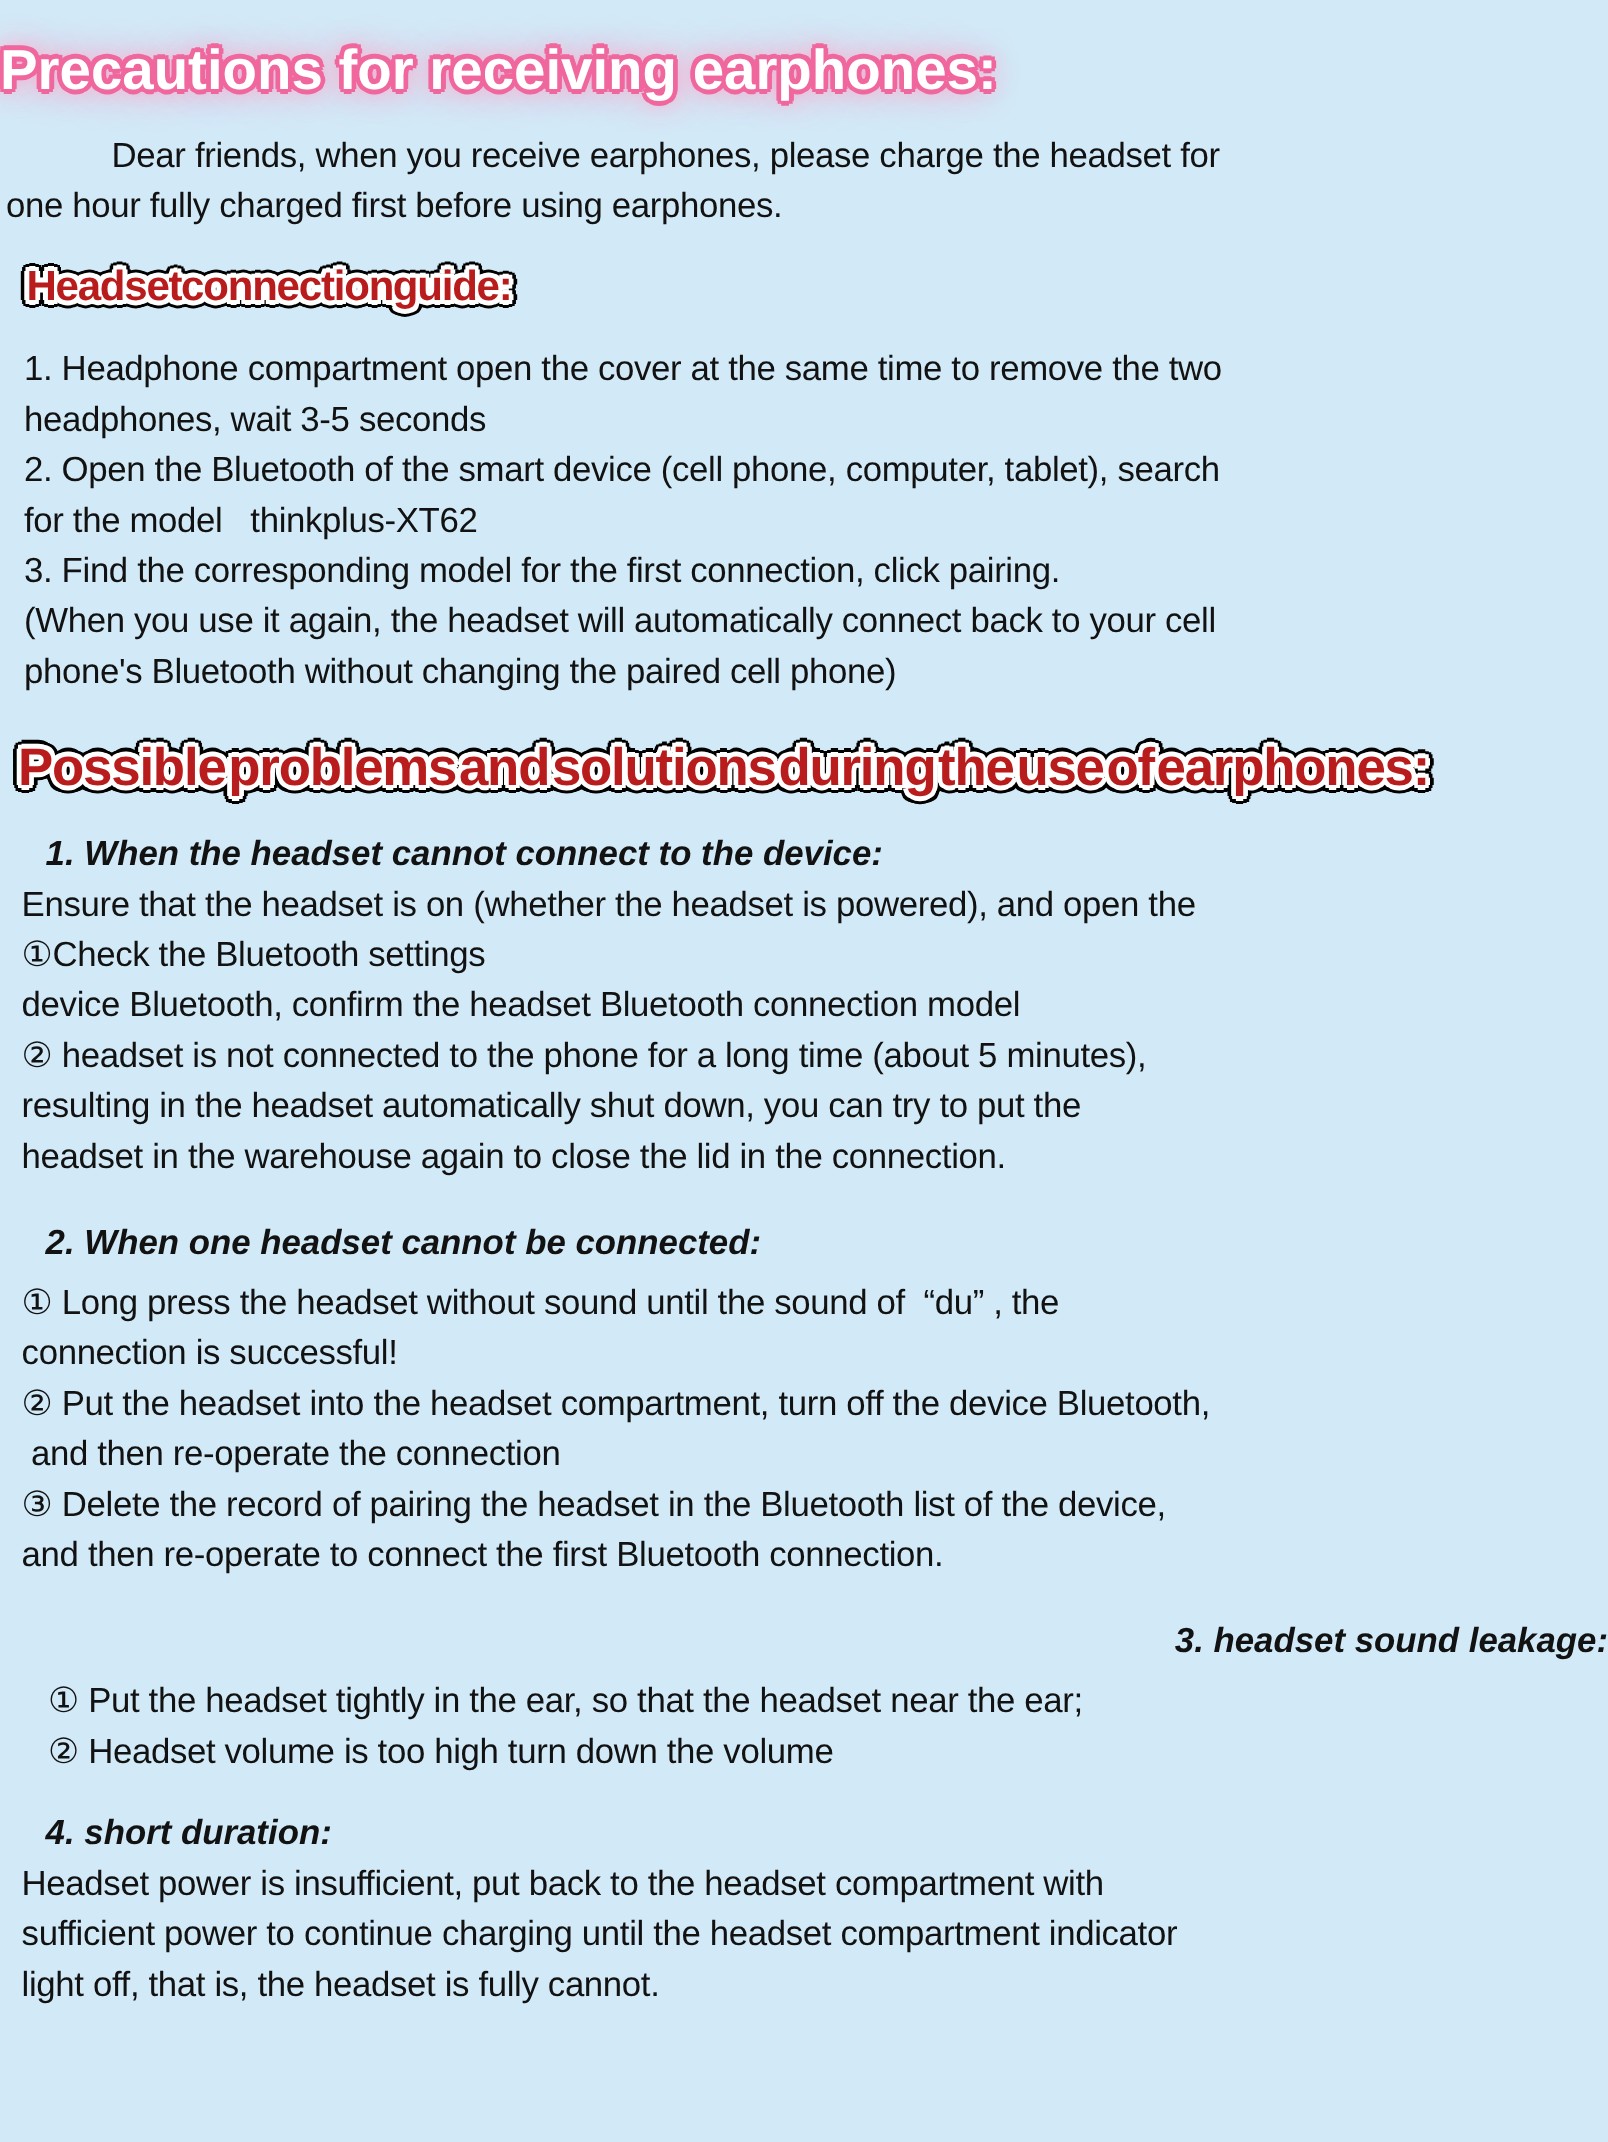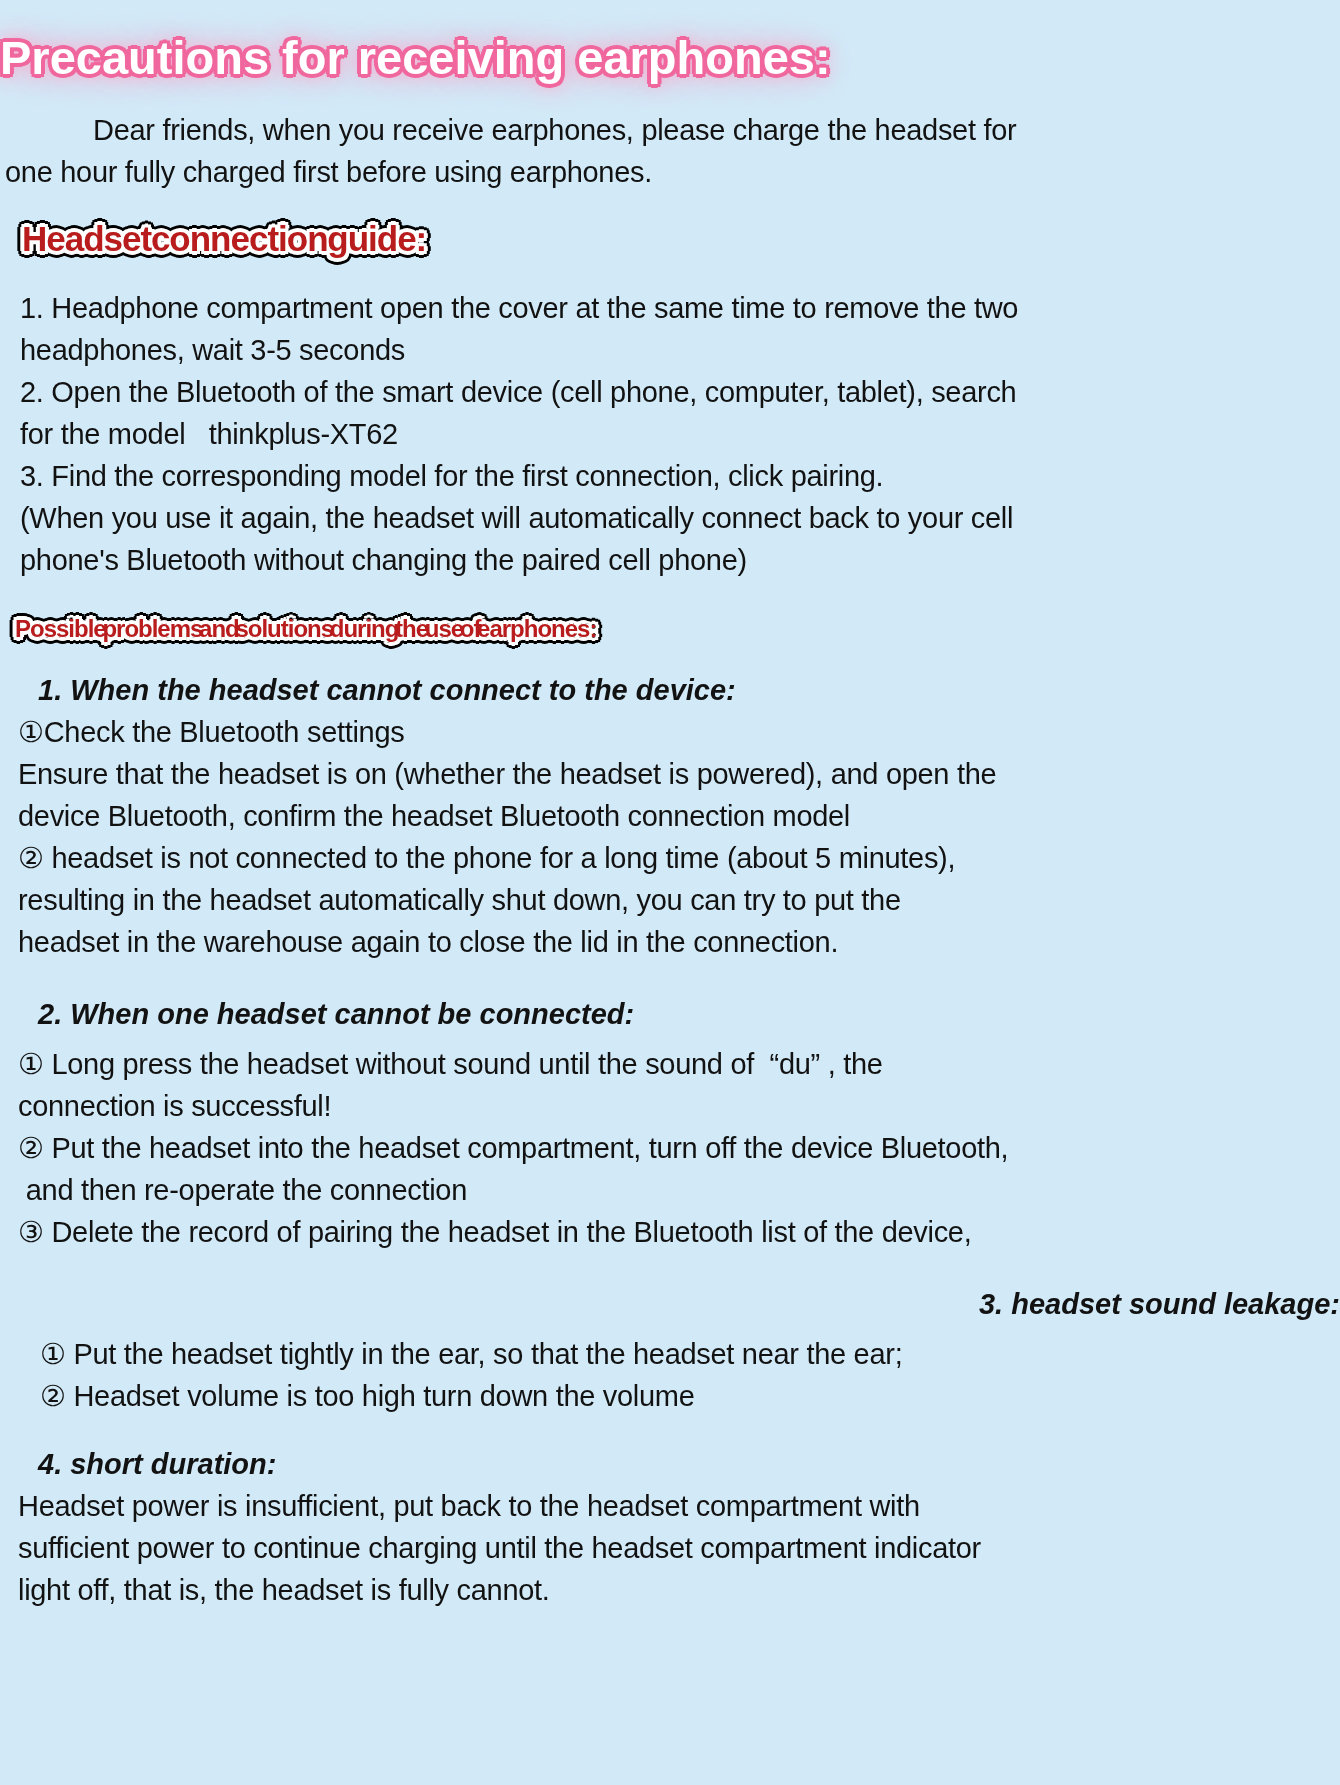--- a/index.html
+++ b/index.html
@@ -50,21 +50,21 @@
     font-size:29px;line-height:42px;
     white-space:pre-wrap;
     letter-spacing:-0.3px;
   }
   .intro{margin-top:24px;margin-left:5px;}
   .intro .line:first-child{padding-left:88px;}
 
   .guide-heading{margin:26px 0 0 22px;}
   .guide-lines{margin:28px 0 0 20px;}
 
-  .problems-heading{margin:34px 0 0 15px;font-size:24px;}
+  .problems-heading{margin:34px 0 0 15px;font-size:44px;}
 
   .item{margin-left:18px;}
   .item-title{
     font-size:29px;line-height:42px;font-weight:700;
     margin-left:20px;white-space:pre-wrap;font-style:italic;
   }
   .item1{margin-top:26px;}
   .item2{margin-top:30px;}
   .item2 .lines{margin-top:8px;}
   .item2 .item-title{margin-bottom:8px;}
@@ -95,37 +95,38 @@
     <div class="line">3. Find the corresponding model for the first connection, click pairing.</div>
     <div class="line">(When you use it again, the headset will automatically connect back to your cell</div>
     <div class="line">phone's Bluetooth without changing the paired cell phone)</div>
   </div>
 
   <h2 class="sticker problems-heading">Possible problems and solutions during the use of earphones:</h2>
 
   <div class="item item1">
     <div class="item-title">1. When the headset cannot connect to the device:</div>
     <div class="lines">
+      <div class="line">Ensure that the headset is on (whether the headset is powered), and open the</div>
       <div class="line">①Check the Bluetooth settings</div>
-      <div class="line">Ensure that the headset is on (whether the headset is powered), and open the</div>
       <div class="line">device Bluetooth, confirm the headset Bluetooth connection model</div>
       <div class="line">② headset is not connected to the phone for a long time (about 5 minutes),</div>
       <div class="line">resulting in the headset automatically shut down, you can try to put the</div>
       <div class="line">headset in the warehouse again to close the lid in the connection.</div>
     </div>
   </div>
 
   <div class="item item2">
     <div class="item-title">2. When one headset cannot be connected:</div>
     <div class="lines">
       <div class="line">① Long press the headset without sound until the sound of  “du” , the</div>
       <div class="line">connection is successful!</div>
       <div class="line">② Put the headset into the headset compartment, turn off the device Bluetooth,</div>
       <div class="line"> and then re-operate the connection</div>
       <div class="line">③ Delete the record of pairing the headset in the Bluetooth list of the device,</div>
+      <div class="line">and then re-operate to connect the first Bluetooth connection.</div>
     </div>
   </div>
 
   <div class="item item3">
     <div class="item-title">3. headset sound leakage:</div>
     <div class="lines">
       <div class="line">① Put the headset tightly in the ear, so that the headset near the ear;</div>
       <div class="line">② Headset volume is too high turn down the volume</div>
     </div>
   </div>

